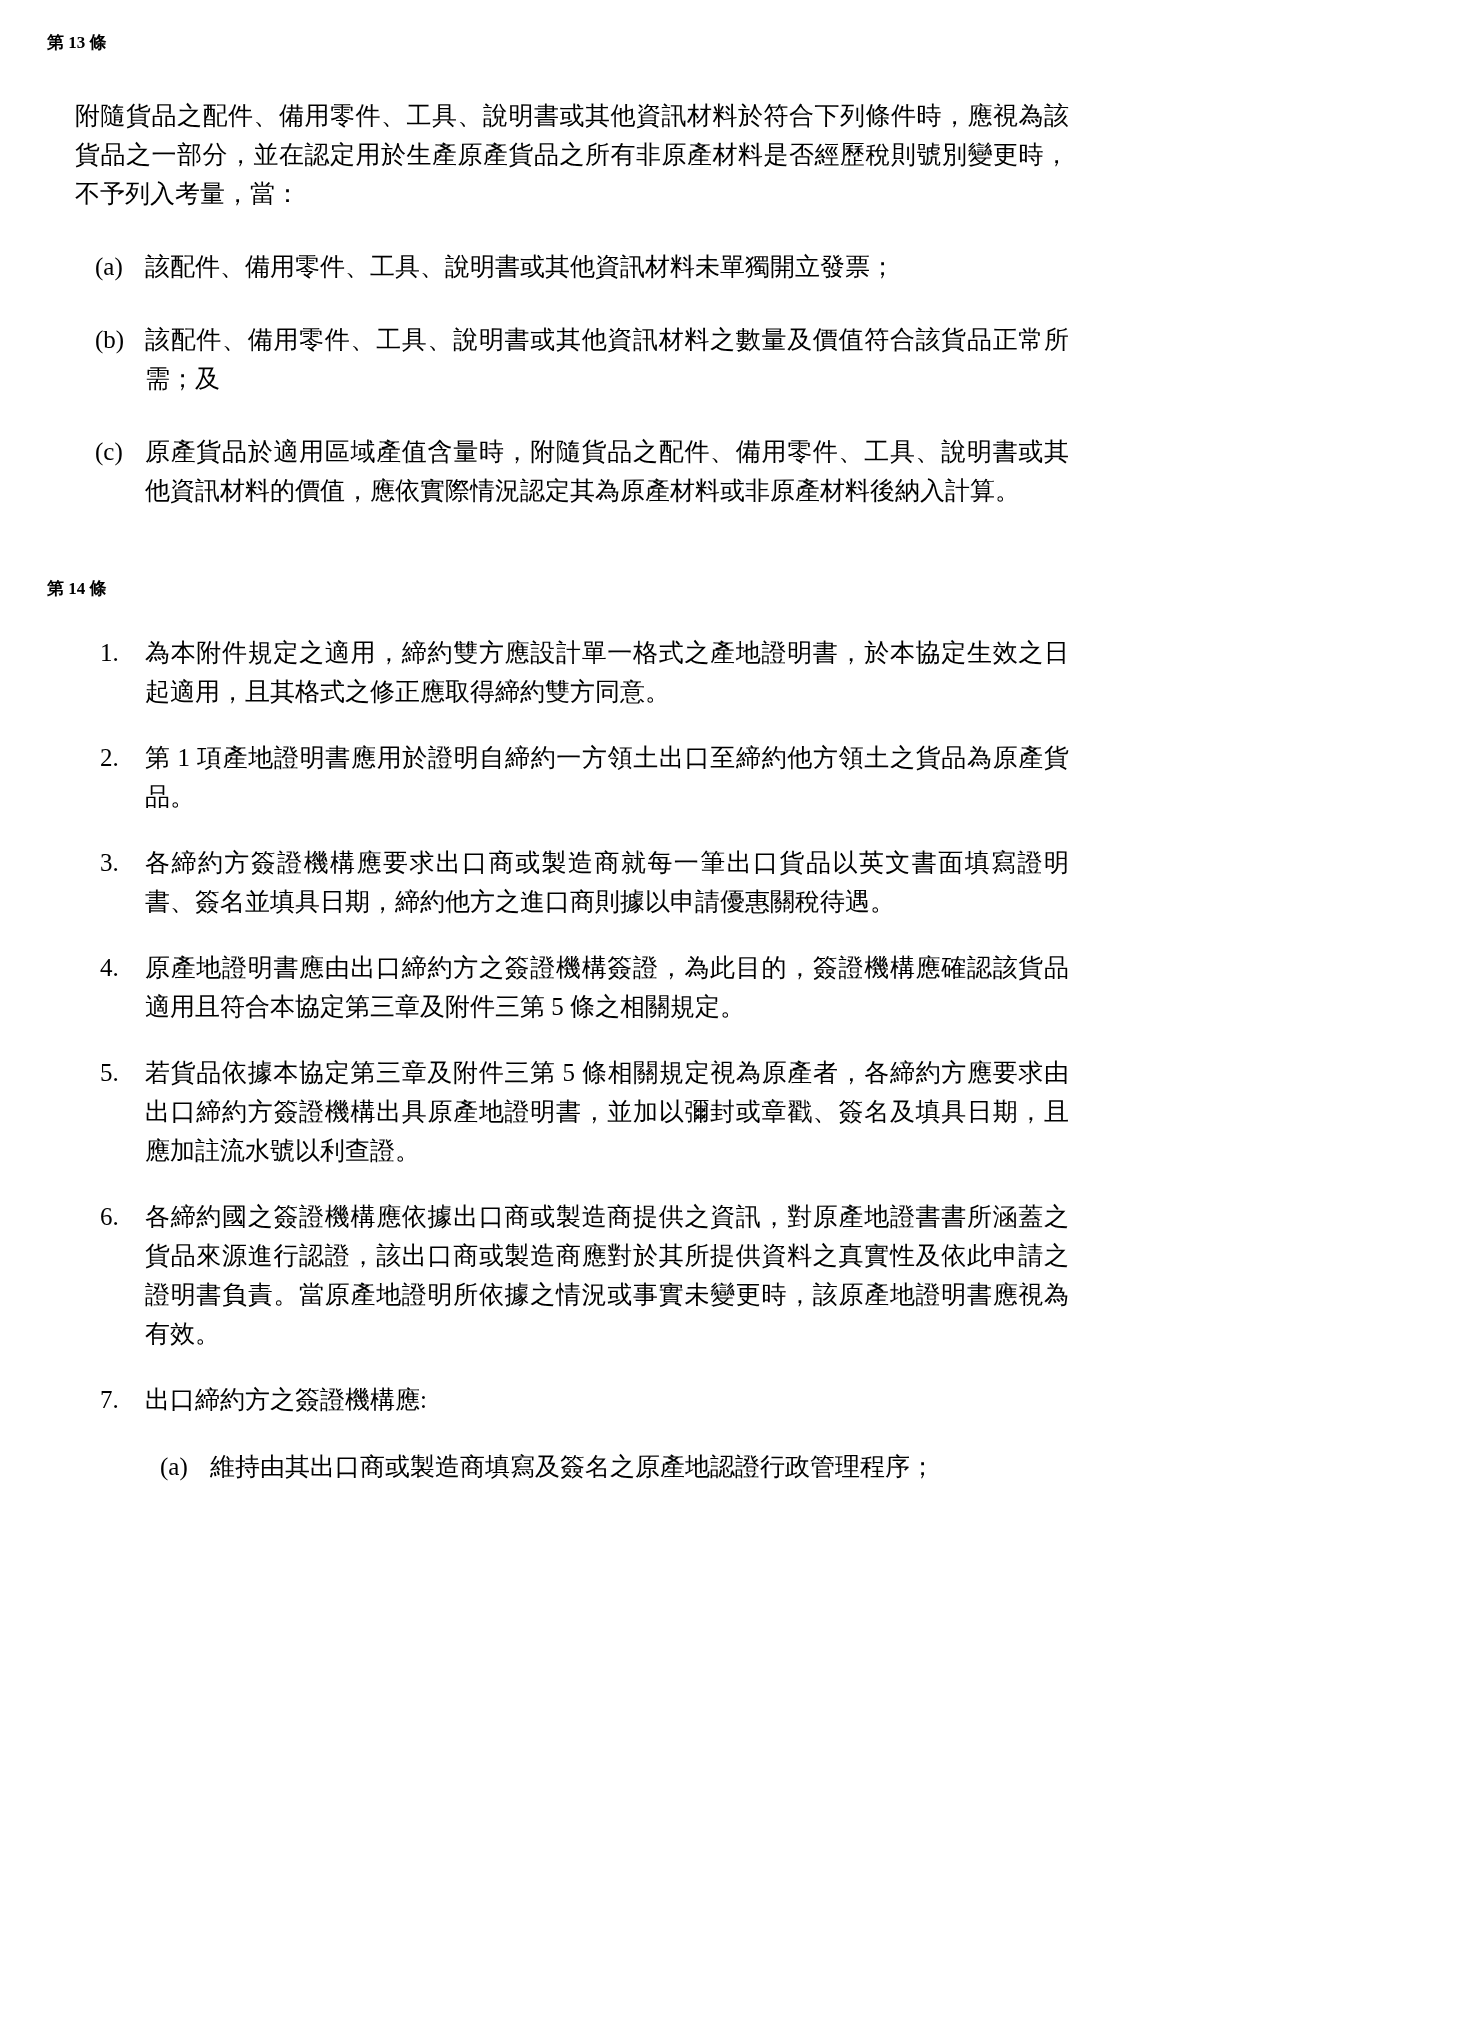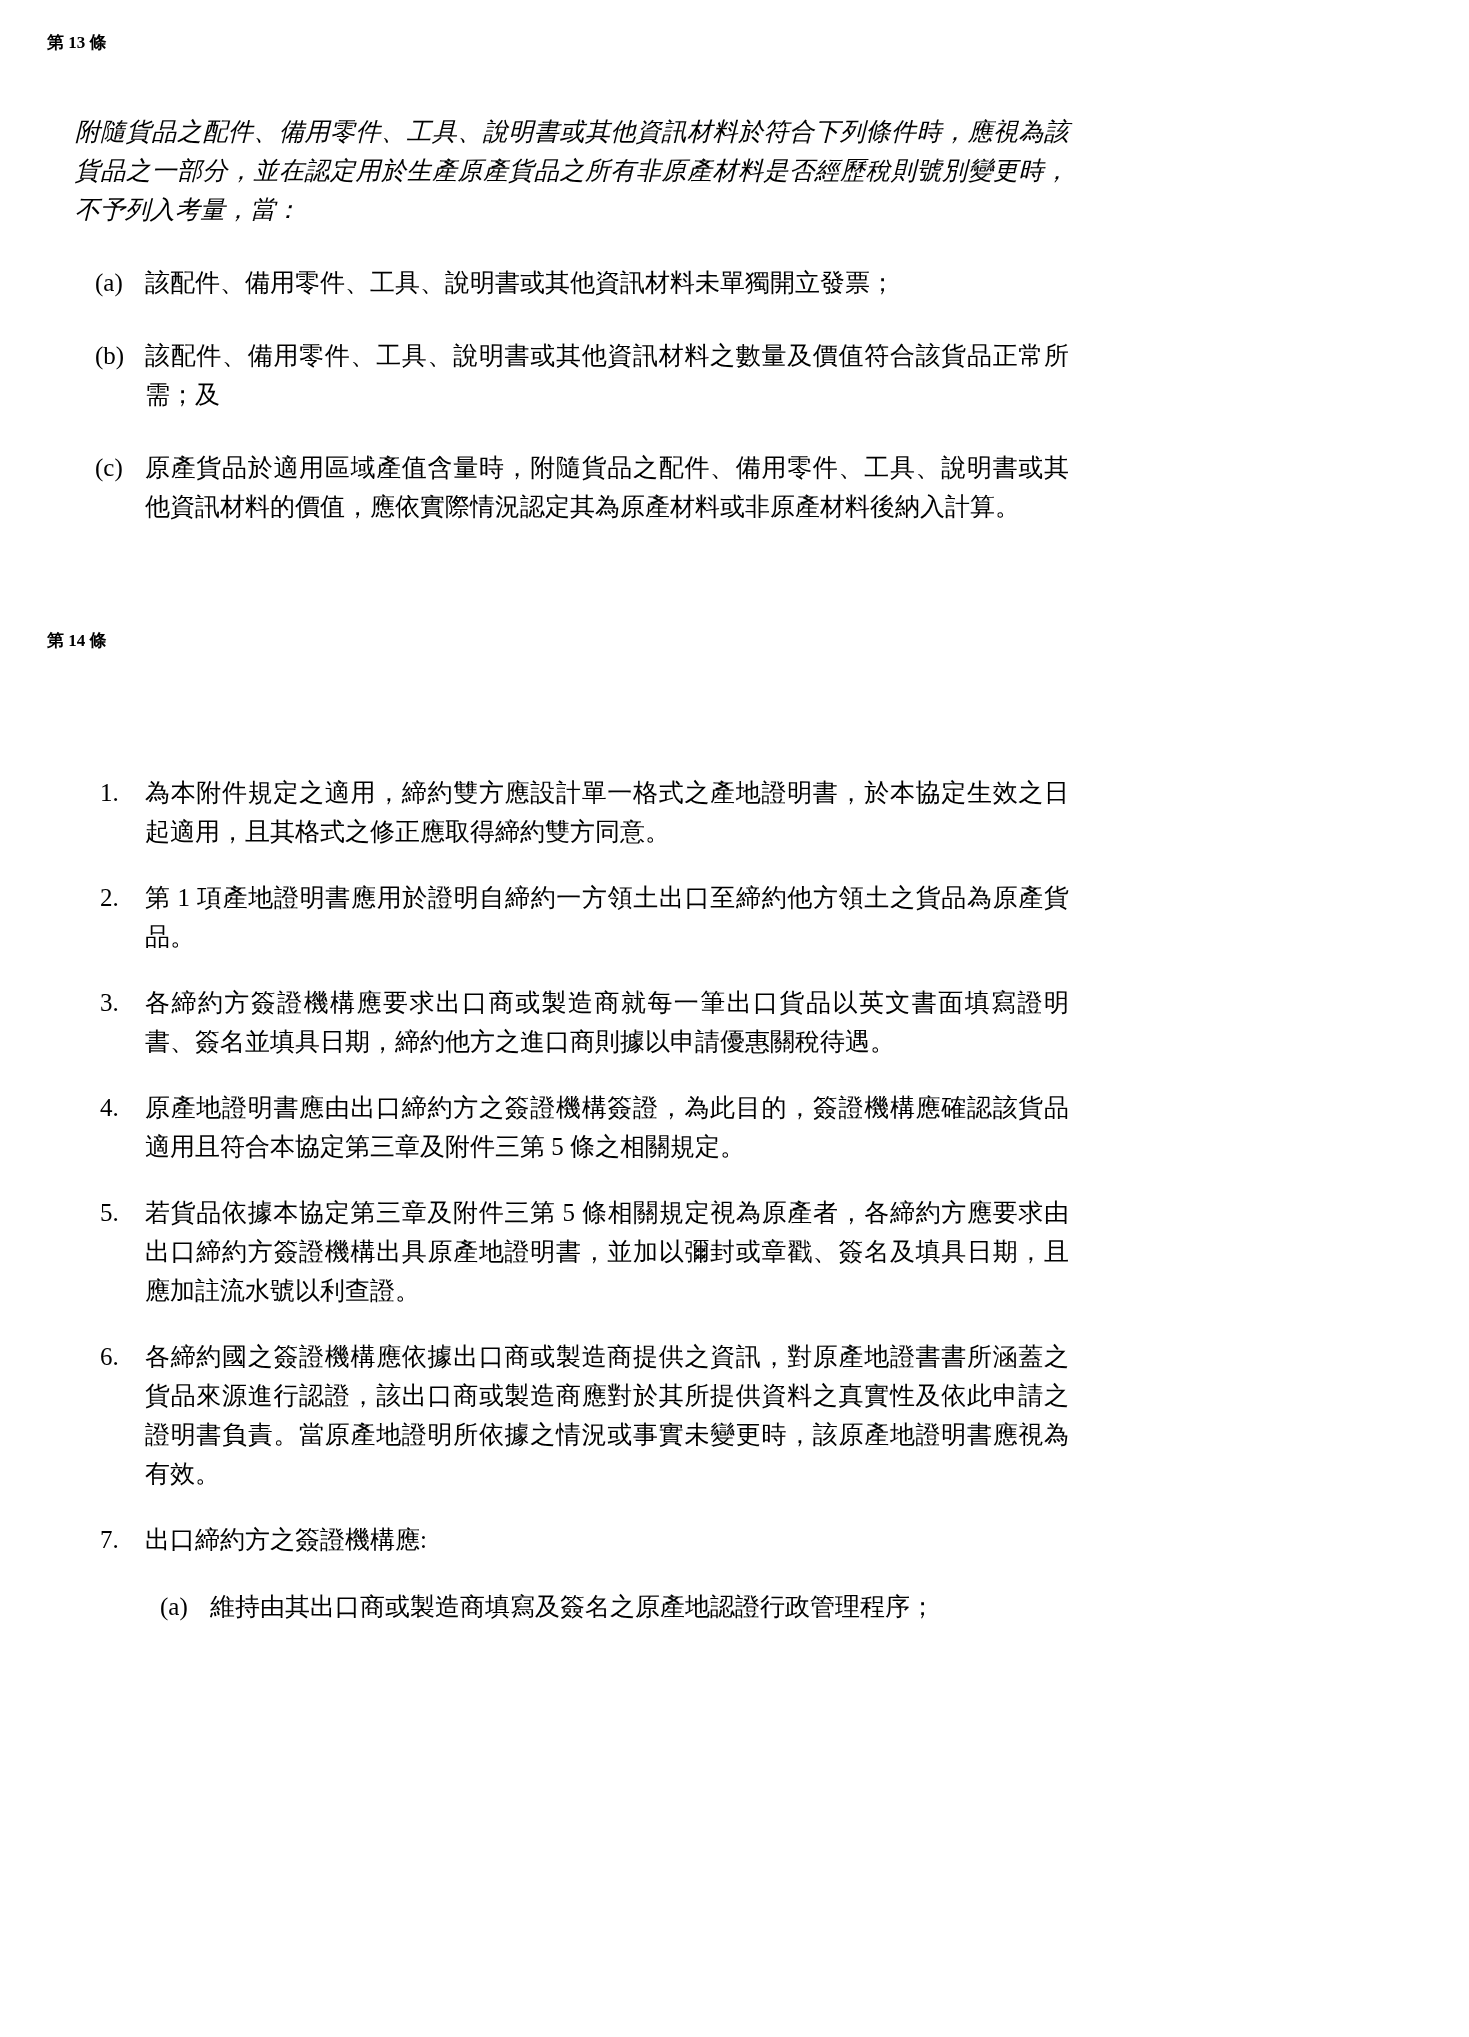--- a/index.html
+++ b/index.html
@@ -32,26 +32,25 @@
   }
   .article-head .num {
     flex: 0 0 122px;
   }
   .article-head .title {
     flex: 1;
   }
 
   
   .intro {
-    margin: 52px 0 0 28px;
+    margin: 36px 0 0 28px;
     font-size: 25px;
     line-height: 39px;
     text-align: justify;
     text-justify: inter-ideograph;
-    font-style: italic;
   }
 
   
   .item {
     display: flex;
     font-size: 25px;
     line-height: 39px;
   }
   .lettered { margin: 34px 0 0 48px; }
   .lettered .label { flex: 0 0 50px; }
@@ -68,22 +67,21 @@
   
   .section-head {
     margin-top: 56px;
     text-align: center;
     font-weight: bold;
     font-size: 25px;
     line-height: 42px;
   }
 
   .article14-head {
-    margin-top: 98px;
-    flex-direction: column;
+    margin-top: 62px;
   }
   .items14 {
     margin-top: 8px;
   }
 </style>
 </head>
 <body>
 
 <div class="page">
   <div class="content">

